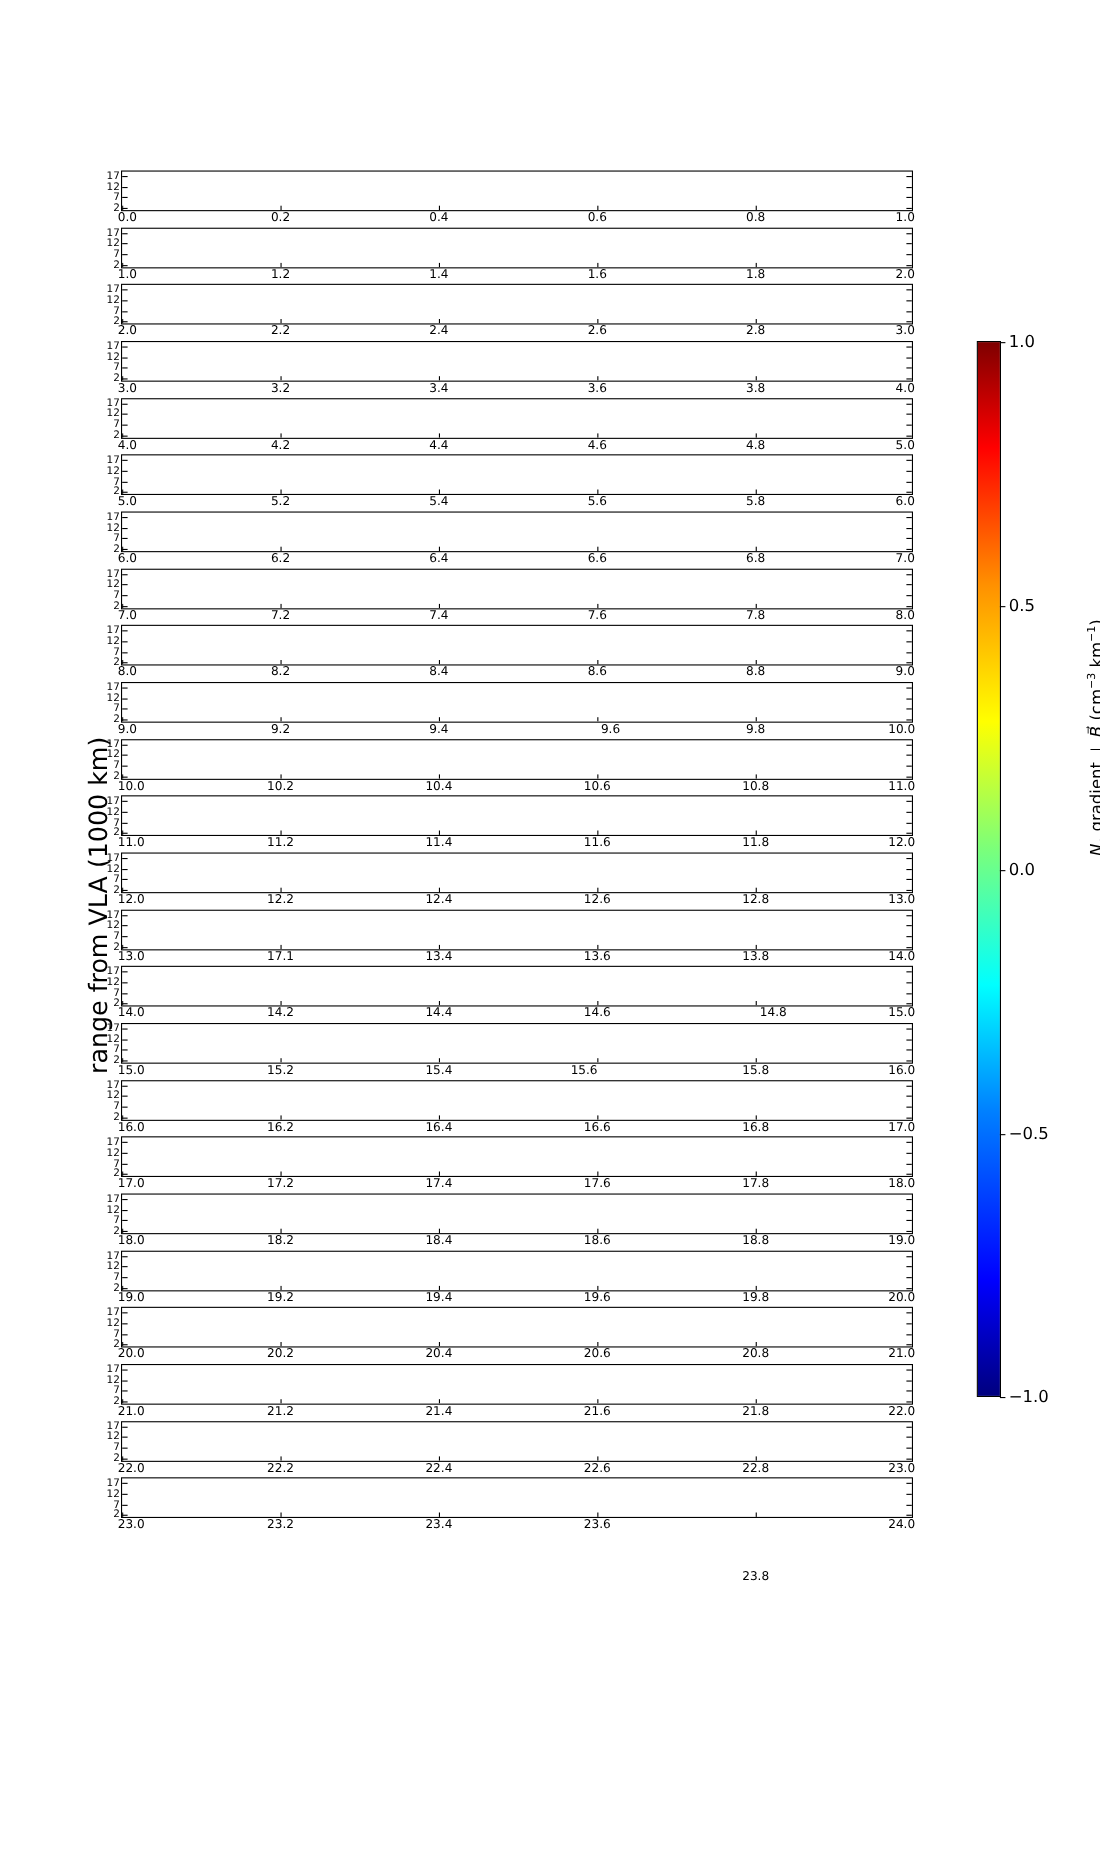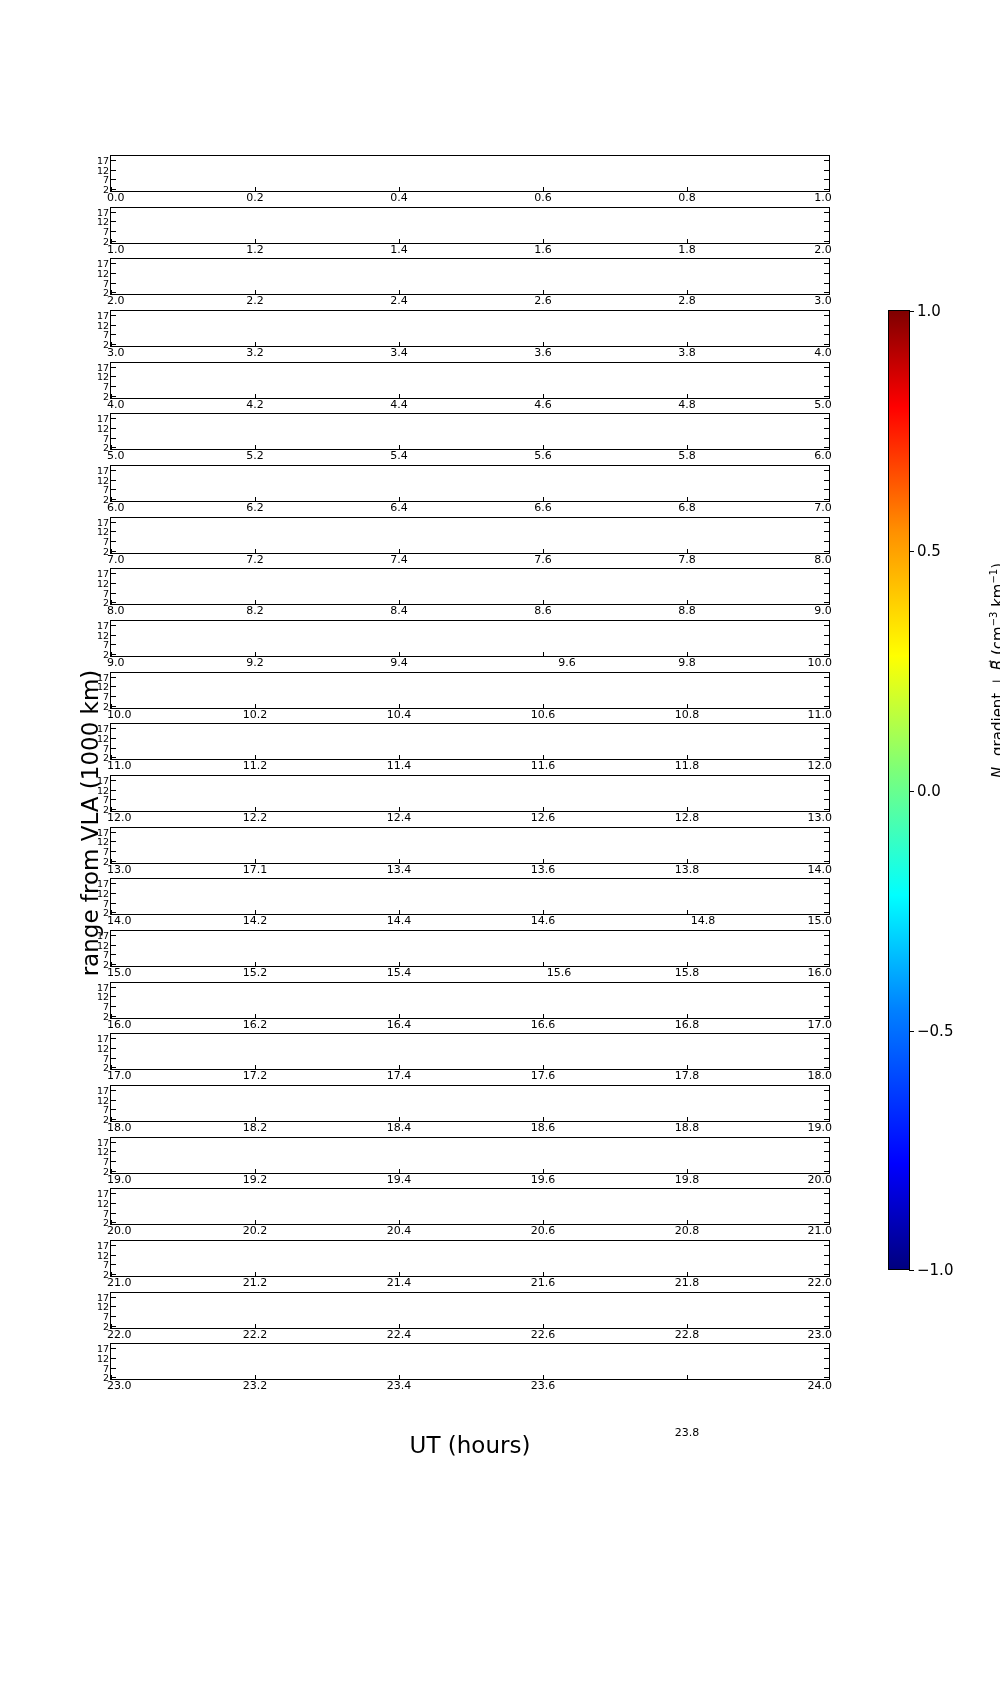--- a/index.html
+++ b/index.html
@@ -455,21 +455,21 @@
           <div class="xtick" style="left: 432px;"></div>
           <div class="xtick" style="left: 576px;"></div>
         </div>
         <div class="ytick-label" style="top: 3.89474px;">17</div>
         <div class="ytick-label" style="top: 13.6316px;">12</div>
         <div class="ytick-label" style="top: 23.3684px;">7</div>
         <div class="ytick-label" style="top: 33.1053px;">2</div>
         <div class="xtick-label" style="left: 0px; transform: translateX(-4px);">9.0</div>
         <div class="xtick-label" style="left: 144px;">9.2</div>
         <div class="xtick-label" style="left: 288px;">9.4</div>
-        <div class="xtick-label" style="left: 456px;">9.6</div>
+        <div class="xtick-label" style="left: 444px;">9.6</div>
         <div class="xtick-label" style="left: 576px;">9.8</div>
         <div class="xtick-label" style="left: 720px; transform: translateX(-96%);">10.0</div>
       </div>
       <div class="panel" style="top: 516.667px; height: 37px;">
         <div class="plotarea">
           <div class="ytick" style="top: 3.89474px;"></div>
           <div class="ytick right" style="top: 3.89474px;"></div>
           <div class="ytick" style="top: 13.6316px;"></div>
           <div class="ytick right" style="top: 13.6316px;"></div>
           <div class="ytick" style="top: 23.3684px;"></div>
@@ -617,21 +617,21 @@
           <div class="xtick" style="left: 432px;"></div>
           <div class="xtick" style="left: 576px;"></div>
         </div>
         <div class="ytick-label" style="top: 3.89474px;">17</div>
         <div class="ytick-label" style="top: 13.6316px;">12</div>
         <div class="ytick-label" style="top: 23.3684px;">7</div>
         <div class="ytick-label" style="top: 33.1053px;">2</div>
         <div class="xtick-label" style="left: 0px; transform: translateX(-4px);">15.0</div>
         <div class="xtick-label" style="left: 144px;">15.2</div>
         <div class="xtick-label" style="left: 288px;">15.4</div>
-        <div class="xtick-label" style="left: 448px;">15.6</div>
+        <div class="xtick-label" style="left: 420px;">15.6</div>
         <div class="xtick-label" style="left: 576px;">15.8</div>
         <div class="xtick-label" style="left: 720px; transform: translateX(-96%);">16.0</div>
       </div>
       <div class="panel" style="top: 826.667px; height: 37px;">
         <div class="plotarea">
           <div class="ytick" style="top: 3.89474px;"></div>
           <div class="ytick right" style="top: 3.89474px;"></div>
           <div class="ytick" style="top: 13.6316px;"></div>
           <div class="ytick right" style="top: 13.6316px;"></div>
           <div class="ytick" style="top: 23.3684px;"></div>
@@ -839,21 +839,20 @@
         <div class="ytick-label" style="top: 33.1053px;">2</div>
         <div class="xtick-label" style="left: 0px; transform: translateX(-4px);">23.0</div>
         <div class="xtick-label" style="left: 144px;">23.2</div>
         <div class="xtick-label" style="left: 288px;">23.4</div>
         <div class="xtick-label" style="left: 432px;">23.6</div>
         <div class="xtick-label" style="left: 576px; margin-top: 48px;">23.8</div>
         <div class="xtick-label" style="left: 720px; transform: translateX(-96%);">24.0</div>
       </div>
     </div>
 
-  <div id="xlabel">UT (hours)</div>
 
   <div id="colorbar-wrap">
     <div id="colorbar">
         <div class="cbtick" style="top: 0px;"></div>
         <div class="cbtick-label" style="top: 0px;">1.0</div>
         <div class="cbtick" style="top: 240px;"></div>
         <div class="cbtick-label" style="top: 240px;">0.5</div>
         <div class="cbtick" style="top: 480px;"></div>
         <div class="cbtick-label" style="top: 480px;">0.0</div>
         <div class="cbtick" style="top: 720px;"></div>

